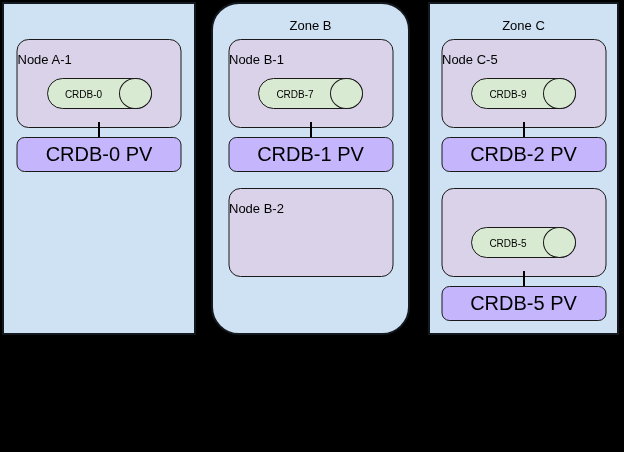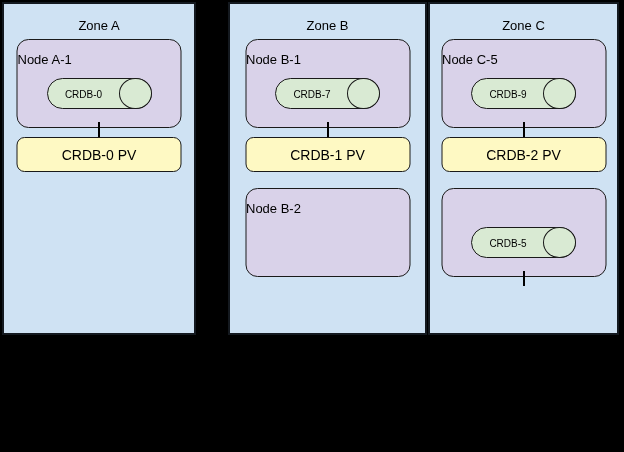--- a/index.html
+++ b/index.html
@@ -92,41 +92,40 @@
     width: 2px;
     height: 15px;
     background: #000000;
   }
   .pv {
     position: absolute;
     left: 50%;
     transform: translateX(-50%);
     width: 165px;
     height: 35px;
-    background: #fef9c3;
+    background: #c4b5fd;
     border: 1.4px solid #1a1a1a;
     border-radius: 8px;
     box-sizing: border-box;
     display: flex;
     align-items: center;
     justify-content: center;
-    font-size: 14px;
+    font-size: 20px;
     color: #000000;
   }
   .zone-a { left: 2px;   width: 194px; }
-  .zone-b { left: 228px; width: 199px; }
+  .zone-b { left: 211px; width: 199px; border-radius: 28px; }
   .zone-c { left: 428px; width: 191px; }
 </style>
 </head>
 <body>
 
 <div id="canvas">
 
   <div class="zone zone-a">
-    <div class="zone-title">Zone A</div>
 
     <div class="knode" style="top:35px">
       <div class="node-title">Node A-1</div>
       <div class="cylinder">
         <div class="cyl-cap"></div>
         <div class="cyl-label">CRDB-0</div>
       </div>
     </div>
     <div class="connector" style="top:118px"></div>
     <div class="pv" style="top:133px">CRDB-0 PV</div>
@@ -163,15 +162,16 @@
     <div class="connector" style="top:118px"></div>
     <div class="pv" style="top:133px">CRDB-2 PV</div>
 
     <div class="knode" style="top:184px">
       <div class="cylinder">
         <div class="cyl-cap"></div>
         <div class="cyl-label">CRDB-5</div>
       </div>
     </div>
     <div class="connector" style="top:267px"></div>
+    <div class="pv" style="top:282px">CRDB-5 PV</div>
   </div>
 
 </div>
 
 </body></html>

